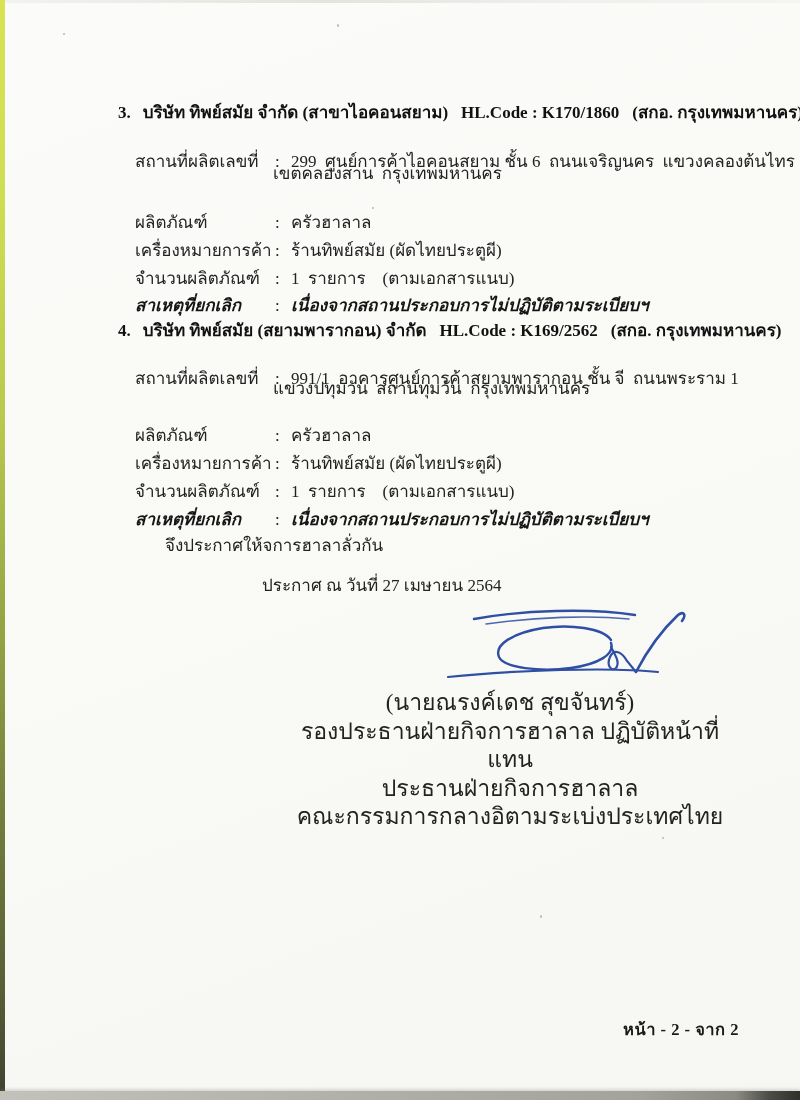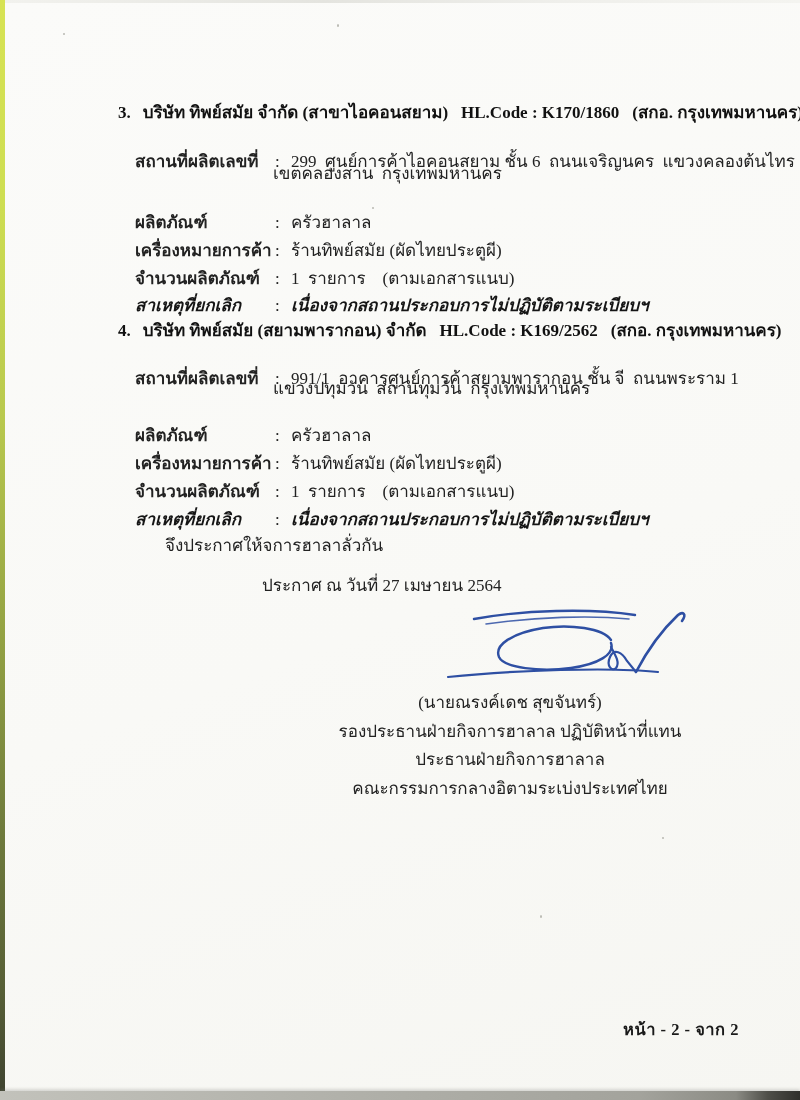--- a/index.html
+++ b/index.html
@@ -39,36 +39,36 @@
     font-weight:bold;color:#111;
     font-size:17px;white-space:nowrap;
   }
   .heading .num{display:inline-block;margin-right:12px;}
   .heading .title{margin-right:13px;margin-top:40px;}
   .heading .code{margin-right:13px;}
   .row{
     position:absolute;left:118px;
     font-size:17px;white-space:pre-wrap;
   }
-  .row .label{display:inline-block;width:140px;font-weight:bold;}
+  .row .label{display:inline-block;width:140px;}
   .row .colon{display:inline-block;width:16px;}
   .row.bold .label,.row.bold .value{font-weight:bold;color:#151515;font-style:italic;}
   .cont-line{
     position:absolute;left:273px;
     font-size:17px;white-space:pre-wrap;text-align:right;
   }
   .closing-line{
     position:absolute;font-size:17px;white-space:pre-wrap;
   }
   .signature-wrap{
     position:absolute;left:438px;top:602px;width:295px;height:95px;
   }
   .signer-block{
     position:absolute;left:295px;top:689px;width:430px;
-    text-align:center;font-size:17px;line-height:28.5px;
+    text-align:center;font-size:23px;line-height:28.5px;
   }
   .footer-page{
     position:absolute;top:1016px;right:61px;
     font-size:16.5px;font-weight:bold;color:#1a1a1a;
     letter-spacing:.5px;
   }
   
   .speck{position:absolute;background:#b9b9b2;border-radius:50%;}
 </style>
 </head>

